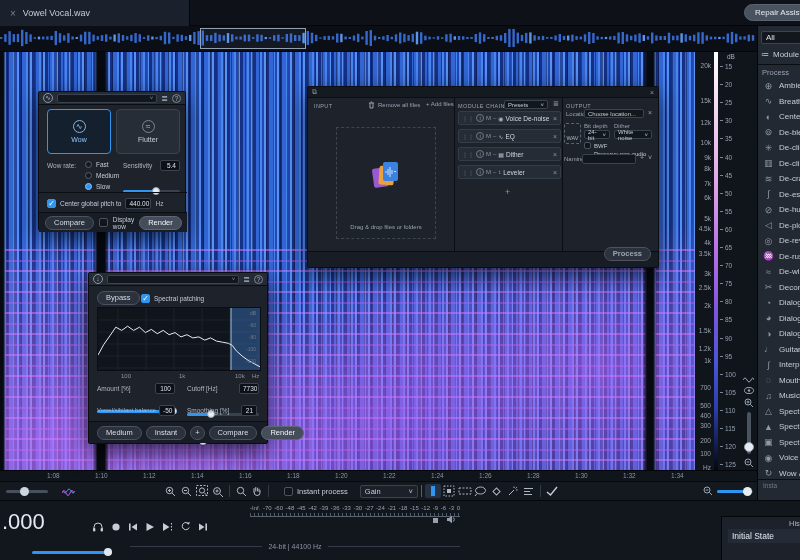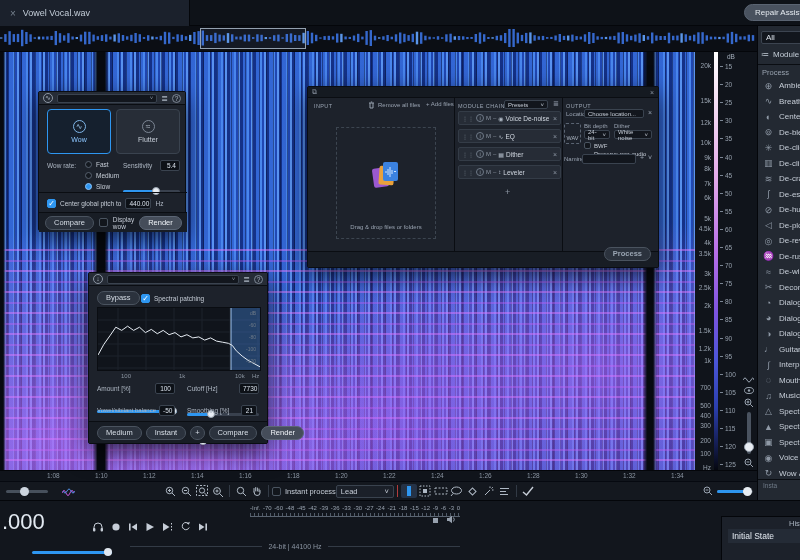--- a/index.html
+++ b/index.html
@@ -64,21 +64,21 @@
   
   #ruler{left:0;top:470px;width:757px;height:11px;background:#10141b;border-top:1px solid #04060a;}
   .ruler-lab{position:absolute;top:1px;color:#8b95a2;font-size:6.5px;}
   #toolbar{left:0;top:481px;width:757px;height:19px;background:#14181f;border-top:1px solid #060910;display:flex;align-items:center;}
   .ticon{width:16px;height:14px;display:flex;align-items:center;justify-content:center;flex:none;}
   .ticon svg{display:block;}
   .tsep{width:1px;height:12px;background:#323a45;margin:0 3px;flex:none;}
   .tsep.red{background:#b23c3c;}
   #blend-slider{width:42px;height:3px;background:#47505c;border-radius:2px;position:relative;margin-left:6px;flex:none;}
   #blend-knob{position:absolute;left:14px;top:-3px;width:9px;height:9px;border-radius:50%;background:#cdd5df;}
-  #instant-row{display:flex;align-items:center;gap:4px;margin:0 0;flex:none;}
+  #instant-row{display:flex;align-items:center;gap:4px;margin:0 12px;flex:none;}
   #instant-row span{font-size:7.5px;color:#c6cdd7;white-space:nowrap;}
   #gain-select{width:58px;height:13px;background:#1b2029;border:1px solid #3a434f;border-radius:2px;color:#c6cdd7;font-size:7.5px;line-height:11px;padding:0 4px;display:flex;justify-content:space-between;flex:none;}
   .tool-active{background:#253246;border-radius:2px;}
   #hzoom{margin-left:auto;display:flex;align-items:center;gap:4px;margin-right:4px;}
   #hzoom-track{width:36px;height:3px;background:#3c4document;background:#3c4550;border-radius:2px;position:relative;}
   #hzoom-fill{position:absolute;left:0;top:0;bottom:0;width:78%;background:#2e96f0;border-radius:2px;}
   #hzoom-knob{position:absolute;left:26px;top:-3px;width:9px;height:9px;border-radius:50%;background:#e8edf3;}
 
   
   #transport{left:0;top:500px;width:800px;height:60px;background:#12161d;border-top:1px solid #04060a;}
@@ -641,21 +641,21 @@
         <svg width="12" height="12">
           <path d="M3 7 V3.5 M4.7 6 V2.5 M6.4 6 V3 M8 6.5 V4 M3 7 Q3 10.5 6 10.5 Q9 10.5 9 8 L9 5.5" stroke="#aeb8c4" fill="none" stroke-linecap="round"></path>
         </svg>
       </div>
     <div class="tsep"></div>
     <div id="instant-row">
       <span class="cb"></span>
       <span>Instant process</span>
     </div>
     <div id="gain-select">
-      <span>Lead</span>
+      <span>Gain</span>
         <span>˅</span>
     </div>
     <div class="tsep red"></div>
     <div class="ticon tool-active">
         <svg width="10" height="12">
           <rect x="3" y="1" width="4" height="10" fill="#2e96f0"></rect>
         </svg>
       </div>
     <div class="ticon">
         <svg width="12" height="12">

